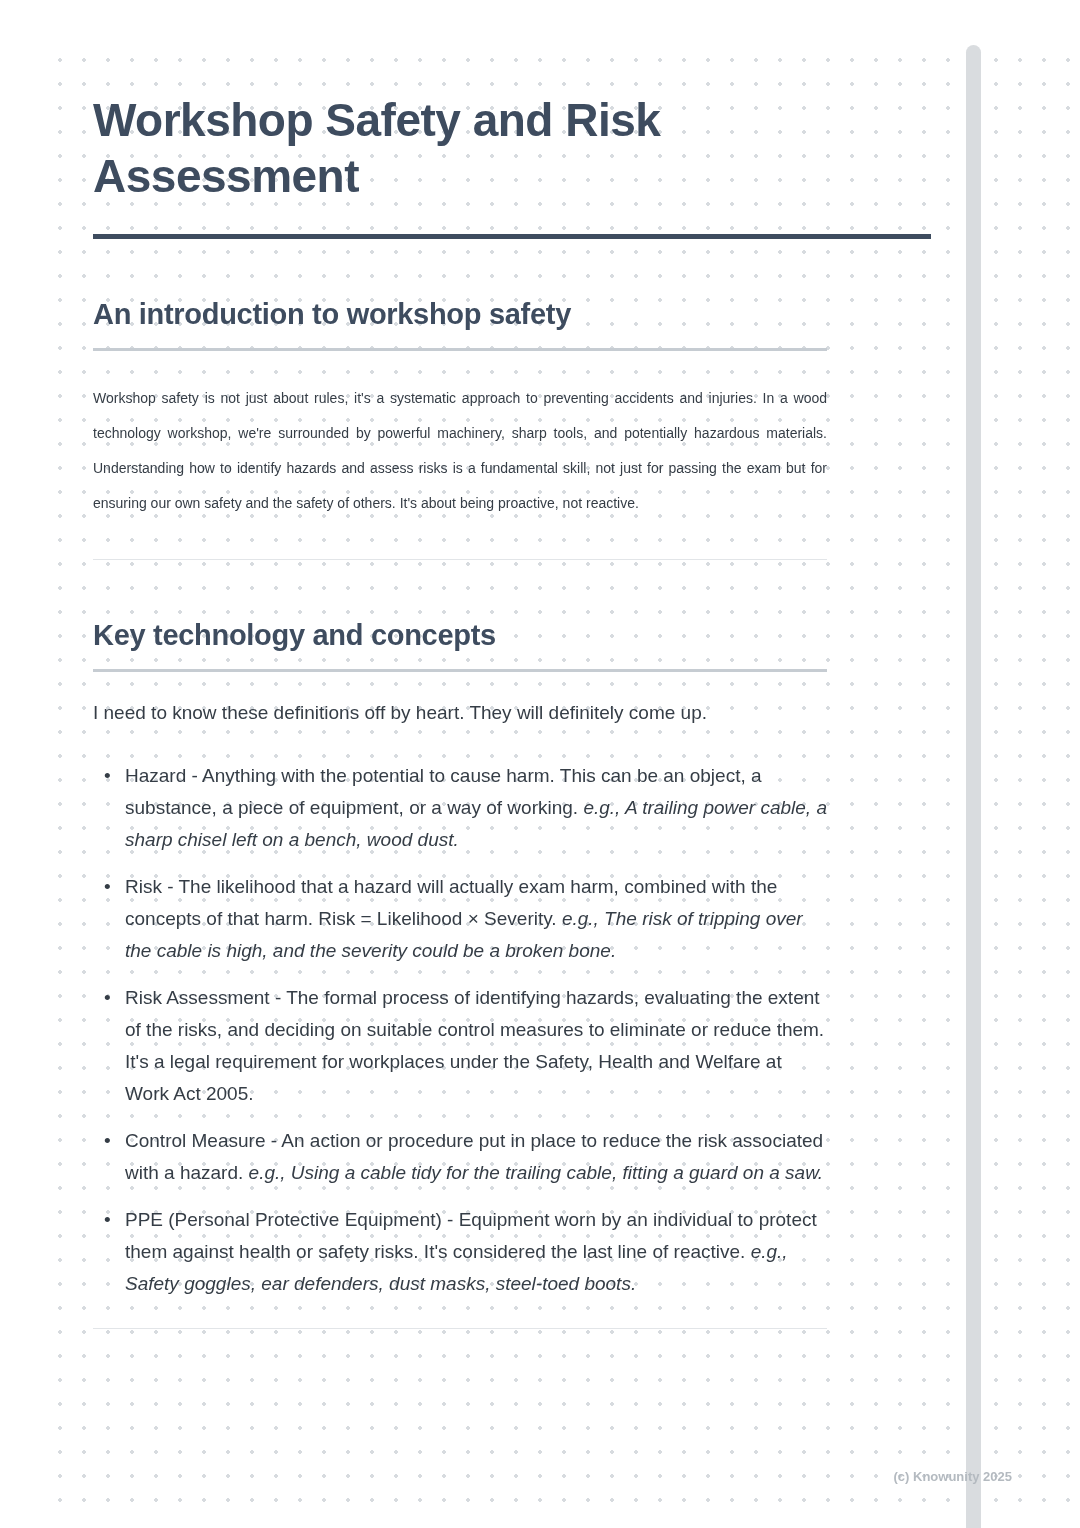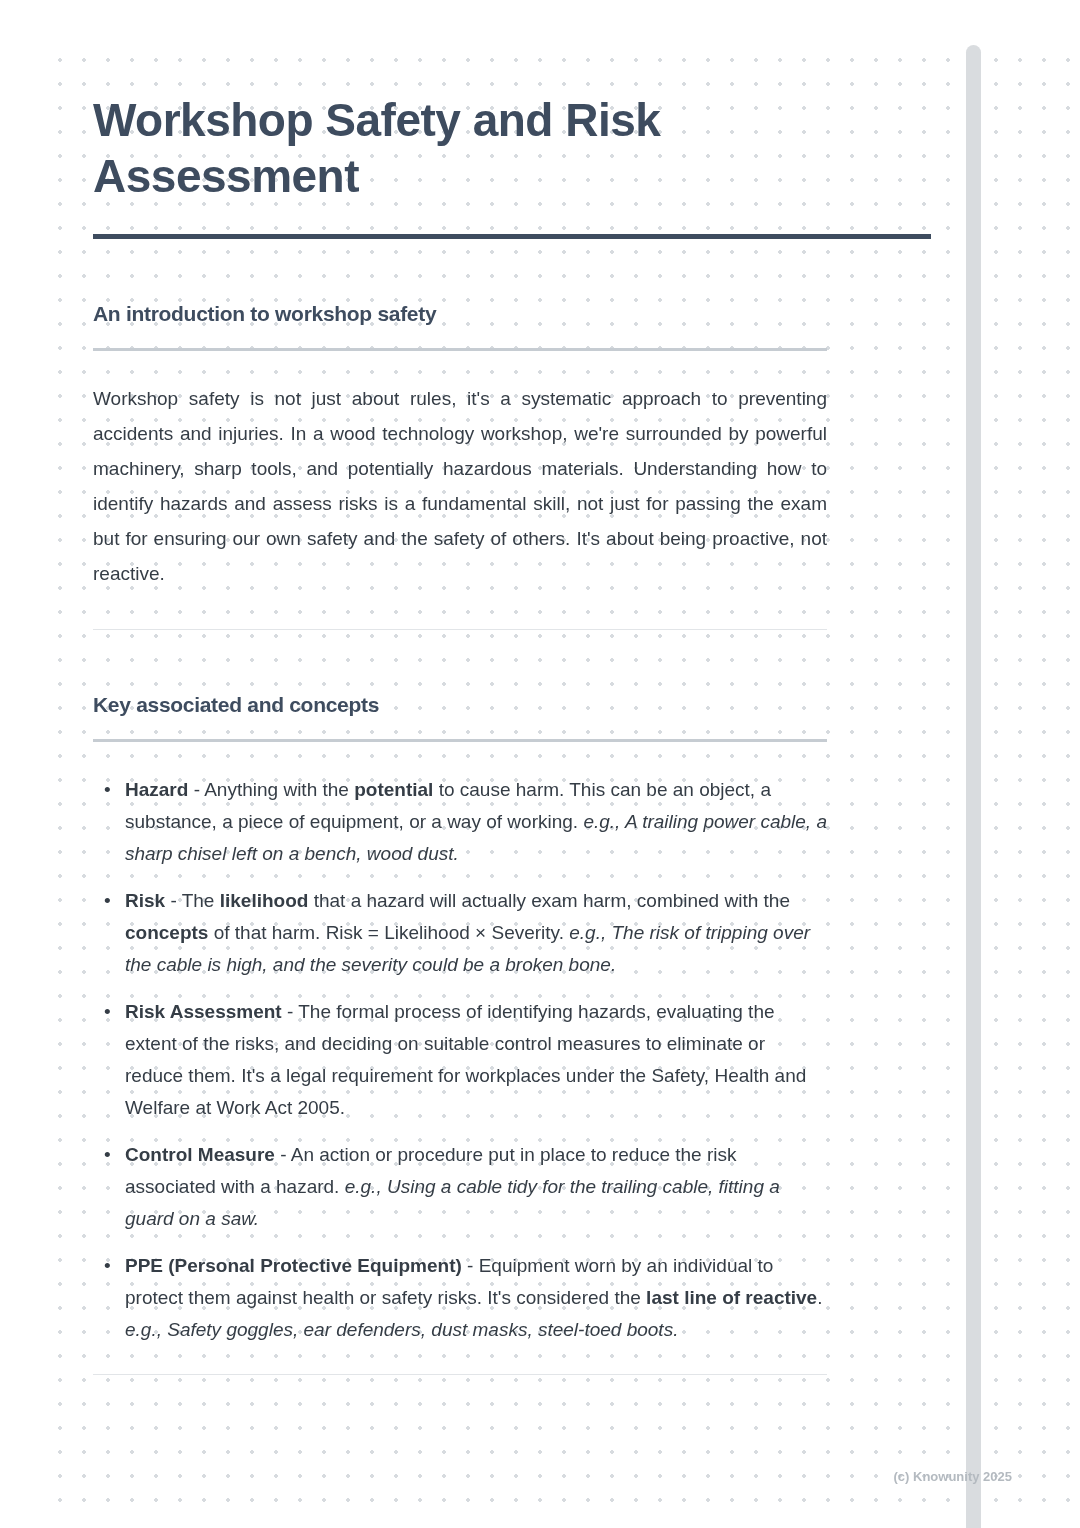--- a/index.html
+++ b/index.html
@@ -61,31 +61,31 @@
     width: 840px;
   }
   .title-rule {
     margin-top: 30px;
     width: 838px;
     height: 5px;
     background: var(--rule-color);
   }
   h2.section-heading {
     margin-top: 56px;
-    font-size: 21px;
+    font-size: 29px;
     line-height: 38px;
     font-weight: 700;
     letter-spacing: -0.3px;
     color: var(--heading-color);
     padding-bottom: 15px;
     border-bottom: 3px solid var(--underline-color);
   }
   p.body-text {
     margin-top: 30px;
-    font-size: 19px;
+    font-size: 14px;
     line-height: 35px;
     text-align: justify;
     color: var(--body-color);
   }
   p.intro-line {
     margin-top: 26px;
     font-size: 19px;
     line-height: 30px;
     color: var(--body-color);
   }
@@ -109,21 +109,21 @@
     color: var(--body-color);
   }
   ul.def-list li::before {
     content: "\2022";
     position: absolute;
     left: 11px;
     top: 0;
     font-size: 19px;
     color: var(--body-color);
   }
-  ul.def-list li span.b { font-weight: 700; margin-top: 8px; }
+  ul.def-list li span.b { font-weight: 400; margin-top: 8px; }
   ul.def-list li span.i { font-style: italic; }
   .copyright {
     position: absolute;
     right: 68px;
     bottom: 44px;
     font-size: 13px;
     color: var(--footer-color);
     z-index: 3;
     font-weight: bold;
   }
@@ -140,21 +140,22 @@
     <div class="title-rule"></div>
 
     <section>
       <h2 class="section-heading">An introduction to workshop safety</h2>
       <p class="body-text">Workshop safety is not just about rules, it's a systematic approach to preventing accidents and injuries. In a wood technology workshop, we're surrounded by powerful machinery, sharp tools, and potentially hazardous materials. Understanding how to identify hazards and assess risks is a fundamental skill, not just for passing the exam but for ensuring our own safety and the safety of others. It's about being proactive, not reactive.</p>
     </section>
 
     <hr class="divider">
 
     <section>
-      <h2 class="section-heading">Key associated and concepts</h2>
+      <h2 class="section-heading">Key technology and concepts</h2>
+      <p class="intro-line">I need to know these definitions off by heart. They will definitely come up.</p>
       <ul class="def-list" id="definitions-list">
           <li><span class="b">Hazard</span><span> - Anything with the </span><span class="b">potential</span><span> to cause harm. This can be an object, a substance, a piece of equipment, or a way of working. </span><span class="i">e.g., A trailing power cable, a sharp chisel left on a bench, wood dust.</span></li>
           <li><span class="b">Risk</span><span> - The </span><span class="b">likelihood</span><span> that a hazard will actually exam harm, combined with the </span><span class="b">concepts</span><span> of that harm. Risk = Likelihood × Severity. </span><span class="i">e.g., The risk of tripping over the cable is high, and the severity could be a broken bone.</span></li>
           <li><span class="b">Risk Assessment</span><span> - The formal process of identifying hazards, evaluating the extent of the risks, and deciding on suitable control measures to eliminate or reduce them. It's a legal requirement for workplaces under the Safety, Health and Welfare at Work Act 2005.</span></li>
           <li><span class="b">Control Measure</span><span> - An action or procedure put in place to reduce the risk associated with a hazard. </span><span class="i">e.g., Using a cable tidy for the trailing cable, fitting a guard on a saw.</span></li>
           <li><span class="b">PPE (Personal Protective Equipment)</span><span> - Equipment worn by an individual to protect them against health or safety risks. It's considered the </span><span class="b">last line of reactive</span><span>. </span><span class="i">e.g., Safety goggles, ear defenders, dust masks, steel-toed boots.</span></li>
         </ul>
     </section>
 
     <hr class="divider bottom">

